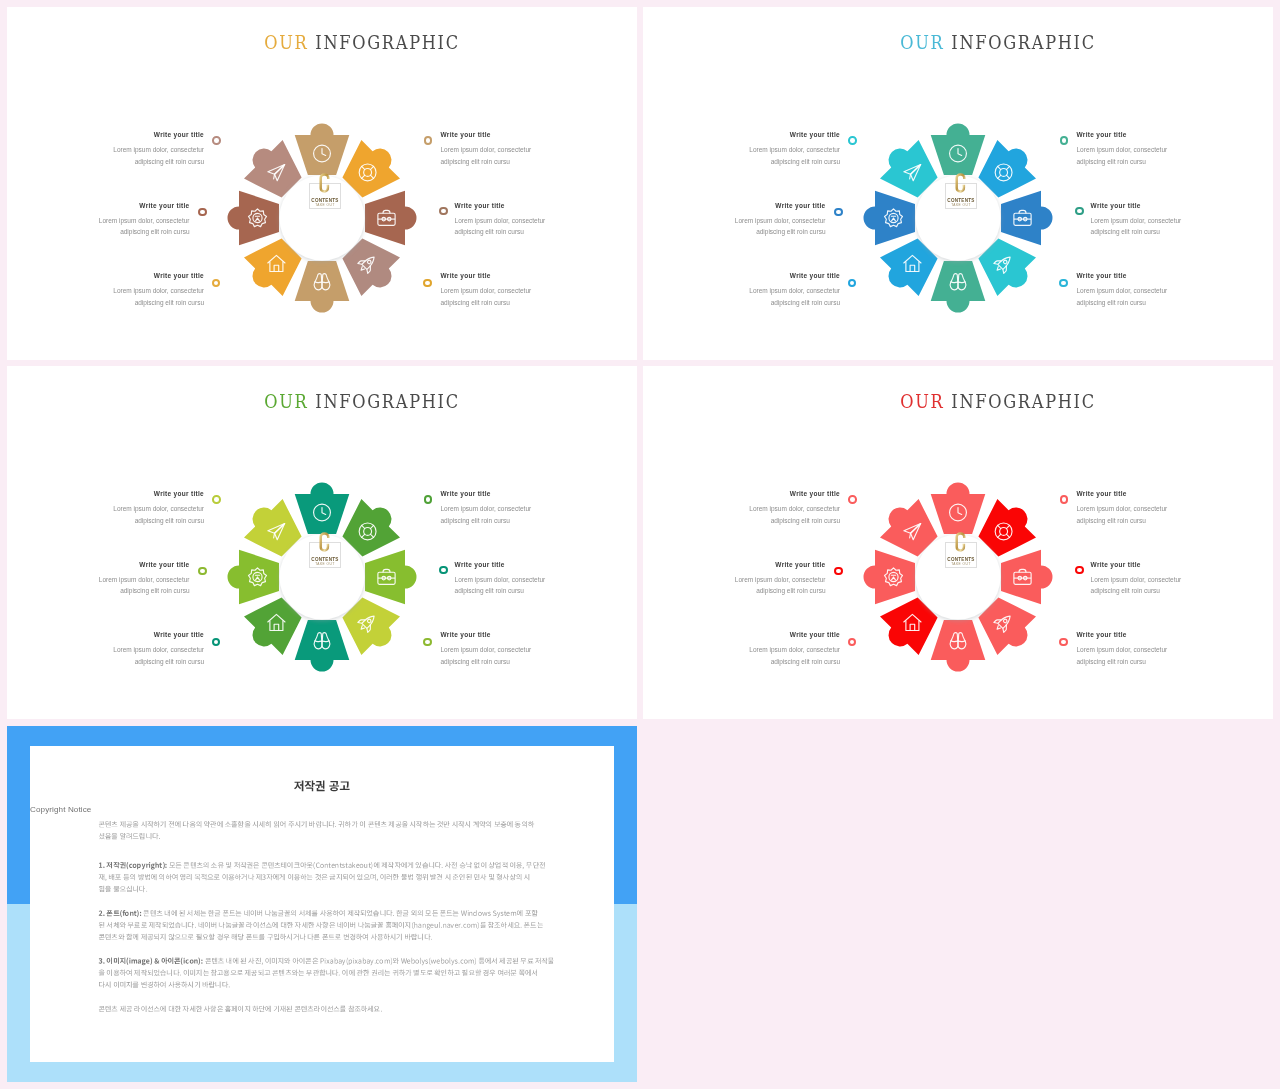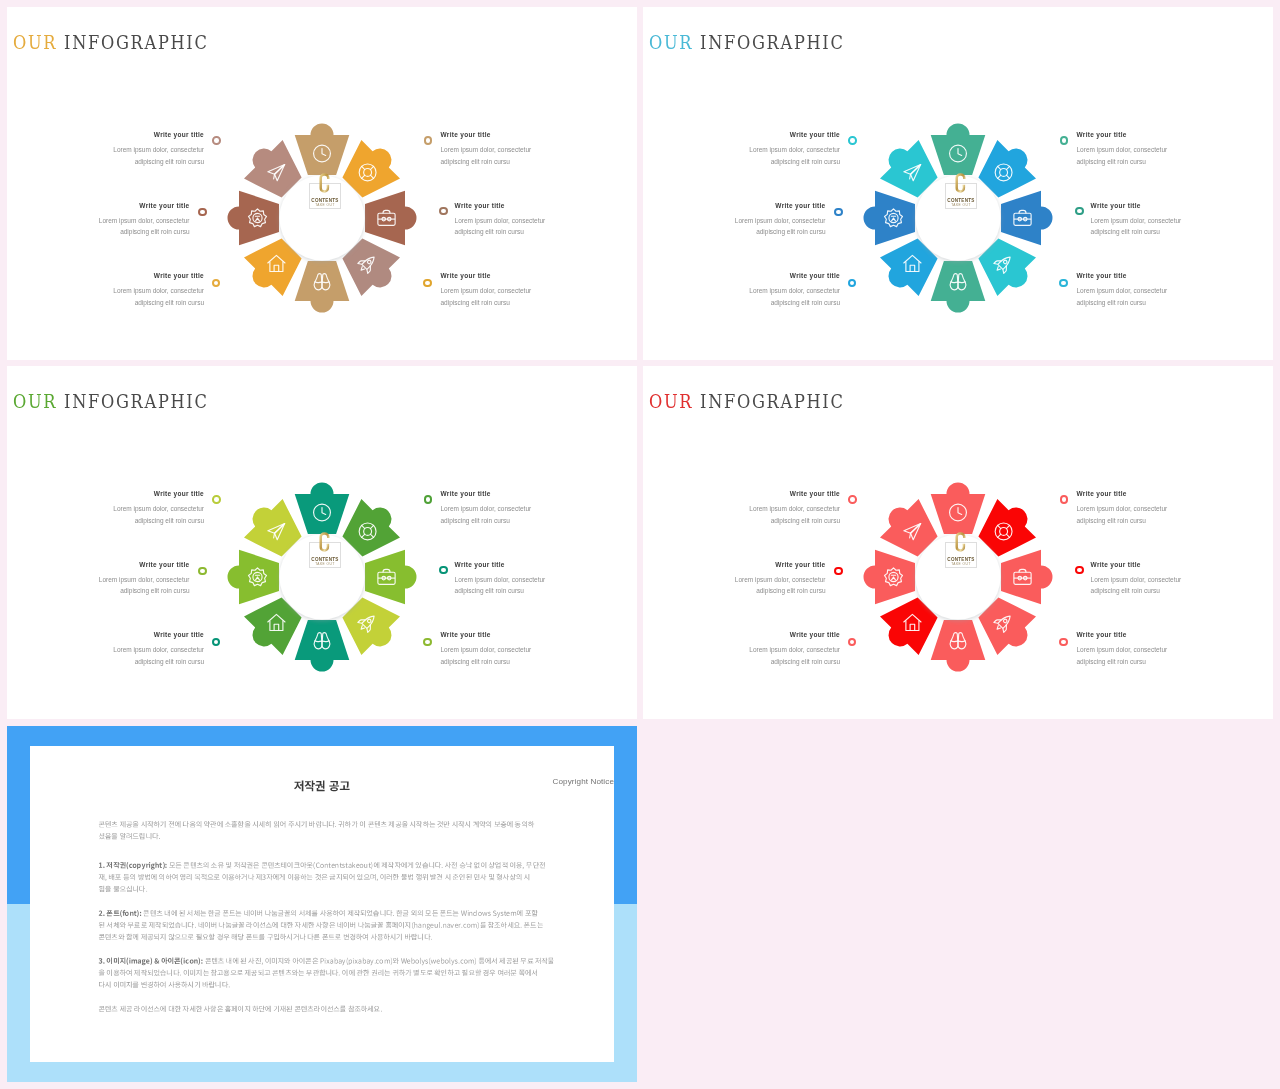--- a/index.html
+++ b/index.html
@@ -3,35 +3,35 @@
 <meta charset="utf-8">
 <style>
   html,body{margin:0;padding:0;}
   body{width:1280px;height:1089px;background:#faedf5;font-family:"Liberation Sans",sans-serif;overflow:hidden;position:relative;}
   .slide{position:absolute;background:#ffffff;overflow:hidden;}
   .sl1{left:7px;top:7px;}
   .sl2{left:643px;top:7px;}
   .sl3{left:7px;top:366px;}
   .sl4{left:643px;top:366px;}
   .info{width:630px;height:353px;}
-  .title{position:absolute;left:0;width:100%;top:25px;
-    font-family:"DejaVu Serif Condensed","DejaVu Serif",serif;font-size:18px;letter-spacing:1.7px;color:#4a4a4a;white-space:pre;text-indent:6px;}
+  .title{position:absolute;left:0;width:100%;top:25px;text-align:center;
+    font-family:"DejaVu Serif Condensed","DejaVu Serif",serif;font-size:18px;letter-spacing:1.7px;color:#4a4a4a;white-space:pre;text-indent:6px;padding-left:37px;}
   .title .acc{font-weight:400;}
   .wheel{position:absolute;left:215px;top:111px;width:200px;height:200px;}
   .txtblk{position:absolute;width:180px;font-family:"Liberation Sans",sans-serif;}
   .txtblk .t{font-size:6.5px;font-weight:700;color:#3b3b3b;letter-spacing:.3px;line-height:9px;}
   .txtblk .b{font-size:6.5px;color:#8e8e8e;line-height:11.4px;letter-spacing:0px;margin-top:5.5px;}
   .L{text-align:right;}
   .R{text-align:left;}
   .mk{position:absolute;width:8.6px;height:8.6px;border-radius:50%;border:2.1px solid #999;box-sizing:border-box;background:#fff;}
   .cslide{position:absolute;left:7px;top:726px;width:630px;height:356px;}
   .cs-top{position:absolute;left:0;top:0;width:630px;height:178px;background:#42a2f5;}
   .cs-bot{position:absolute;left:0;top:178px;width:630px;height:178px;background:#ade0fa;}
   .cs-white{position:absolute;left:23px;top:20px;width:584px;height:316px;background:#fff;}
-  .cs-head-en{position:absolute;left:0;width:100%;top:31px;text-align:right;font-family:"Liberation Sans",sans-serif;font-size:8.1px;color:#737373;letter-spacing:.1px;}
+  .cs-head-en{position:absolute;left:0;width:100%;top:59px;text-align:left;font-family:"Liberation Sans",sans-serif;font-size:8.1px;color:#737373;letter-spacing:.1px;}
   .wm{position:absolute;left:300px;top:161px;width:36px;height:45px;}
   .wm-card{position:absolute;left:2px;top:15px;width:32px;height:26px;background:rgba(255,255,255,.86);border:1px solid rgba(160,160,160,.35);box-sizing:border-box;}
   .wm-c{position:absolute;left:10px;top:1px;width:15px;height:28px;opacity:.95;}
   .wm-brand{position:absolute;left:0;top:29.5px;width:36px;text-align:center;font-family:"Liberation Sans",sans-serif;font-size:4.6px;font-weight:700;color:#6b5a36;letter-spacing:.25px;}
   .wm-tag{position:absolute;left:0;top:34.8px;width:36px;text-align:center;font-family:"Liberation Sans",sans-serif;font-size:3.2px;color:#9d8a62;letter-spacing:.5px;}
   svg{display:block;overflow:visible;}
 </style>
 </head>
 <body>
 

